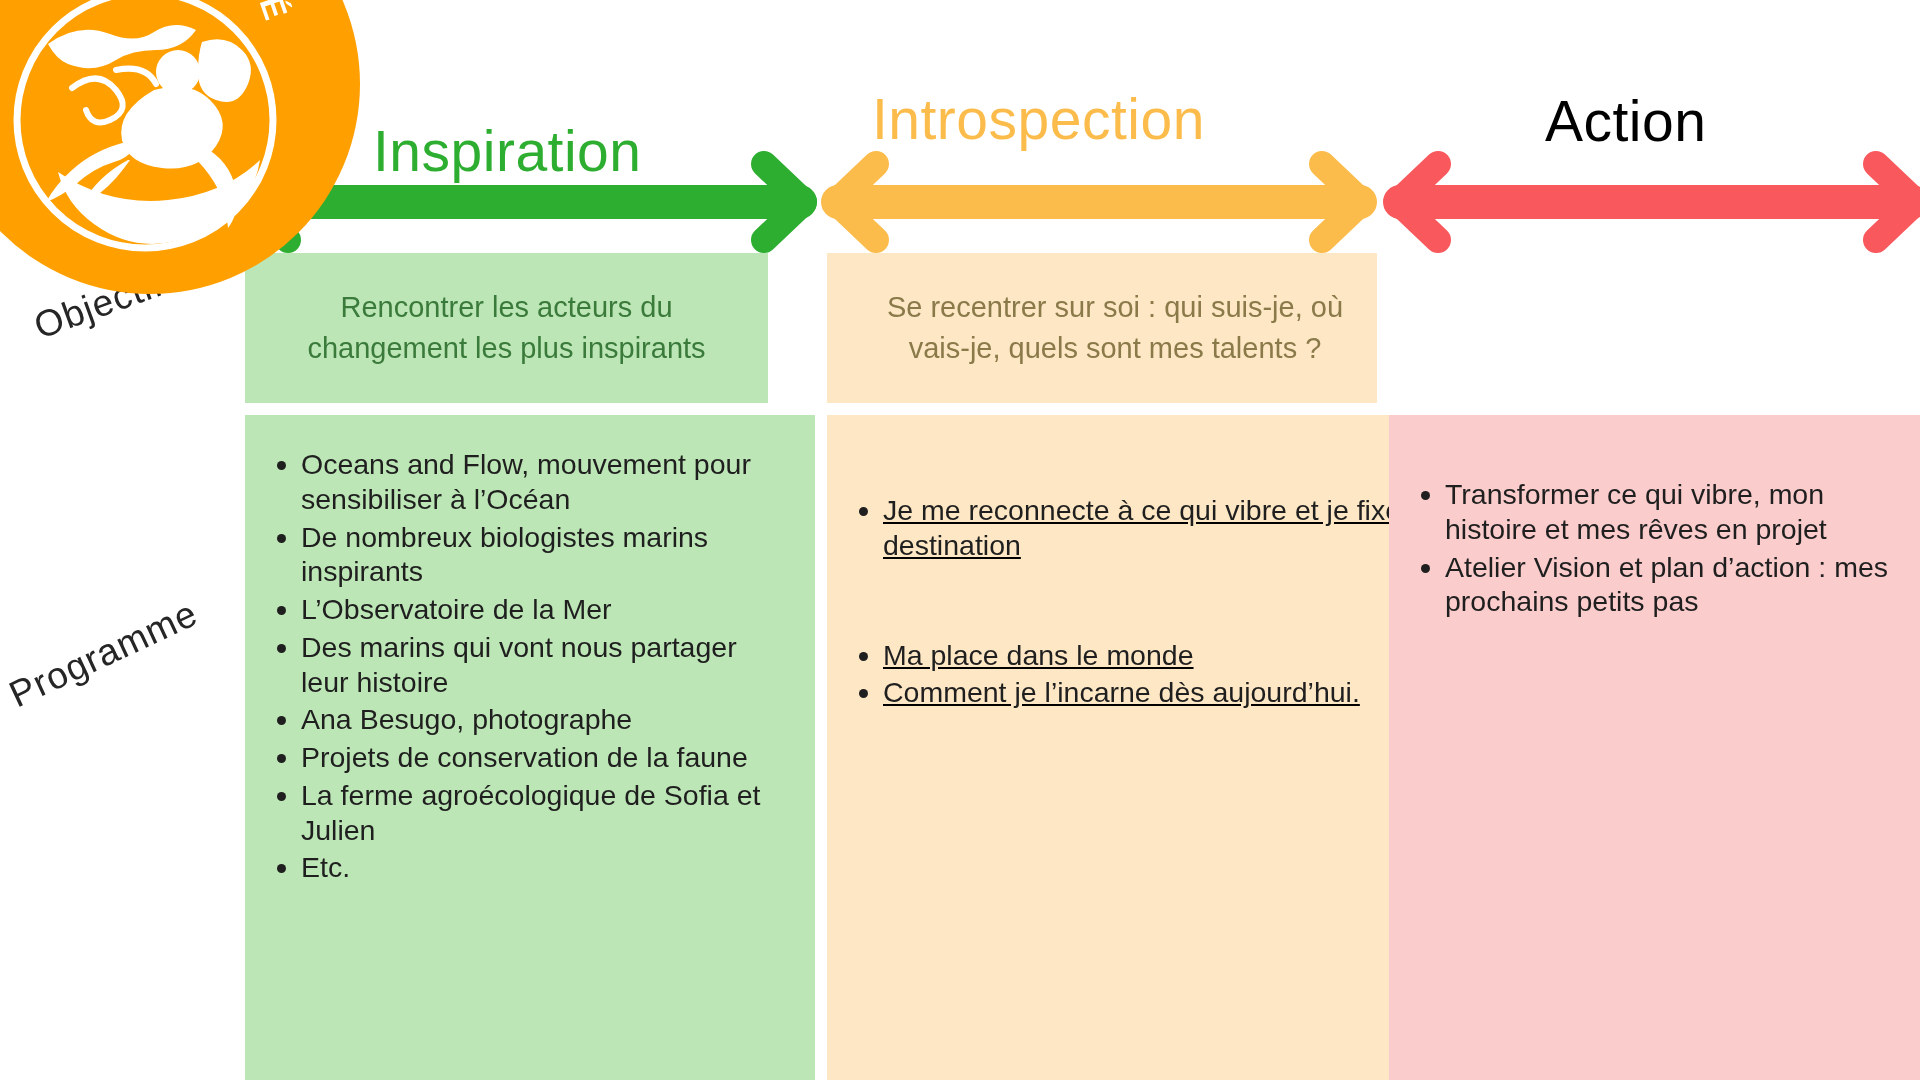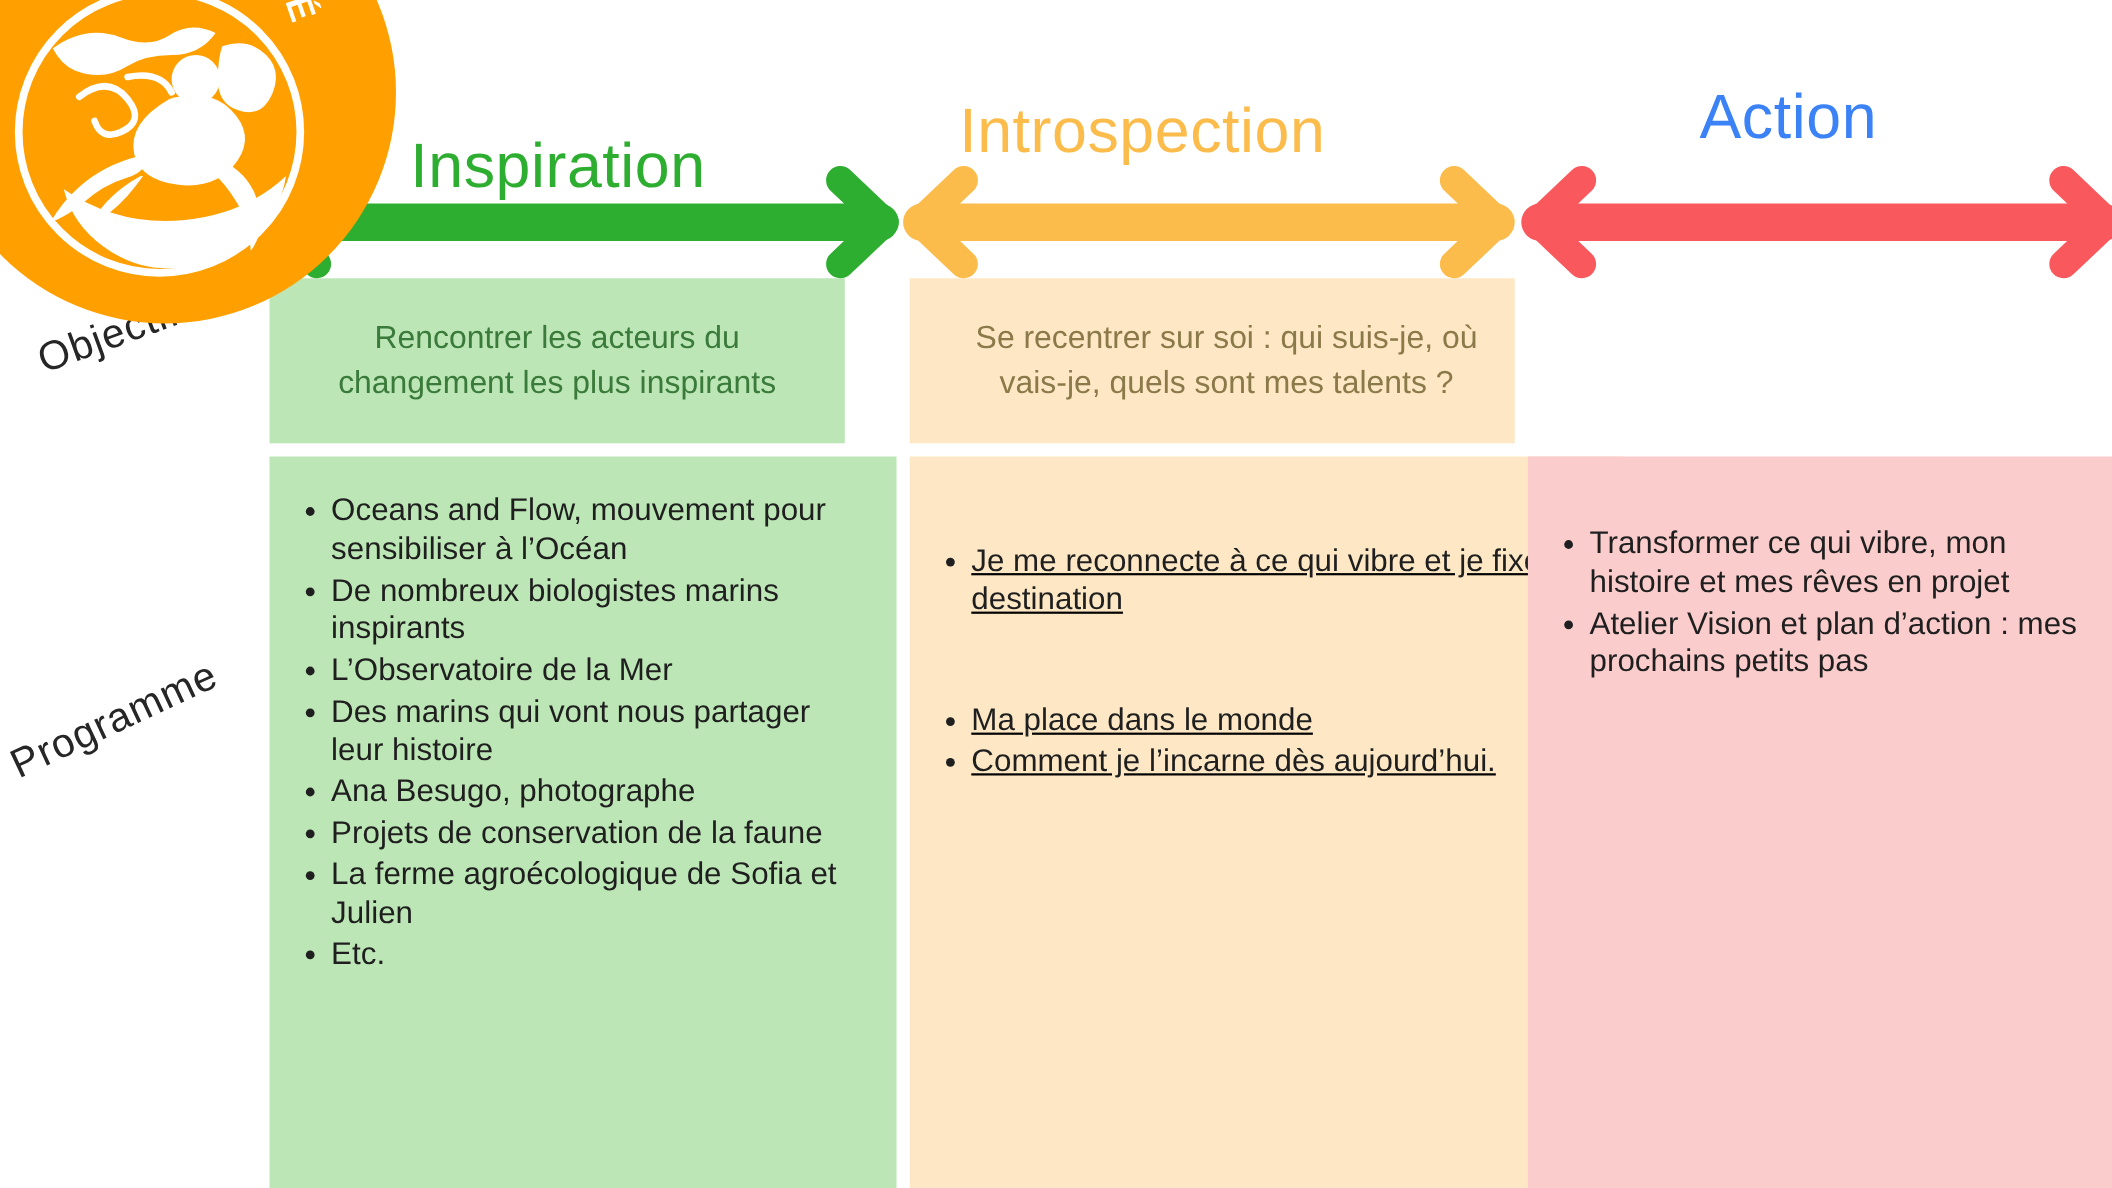--- a/index.html
+++ b/index.html
@@ -37,21 +37,21 @@
   .phase-title {
     position: absolute;
     font-size: 57px;
     font-weight: 300;
     letter-spacing: 0.5px;
     white-space: nowrap;
     font-family: "Liberation Sans", sans-serif;
   }
   #title-inspiration   { left: 373px; top: 86px; color: #2EAE30; margin-top: 32px; }
   #title-introspection { left: 872px; top: 86px; color: #FCBC4C; }
-  #title-action        { left: 1545px; top: 73px; color: #3b82f6; }
+  #title-action        { left: 1545px; top: 88px; color: #000000; }
 
   
   .arrow-layer {
     position: absolute;
     left: 0; top: 150px;
     width: 1920px; height: 110px;
     z-index: 2;
   }
   .arrow-layer svg { display: block; }
 

